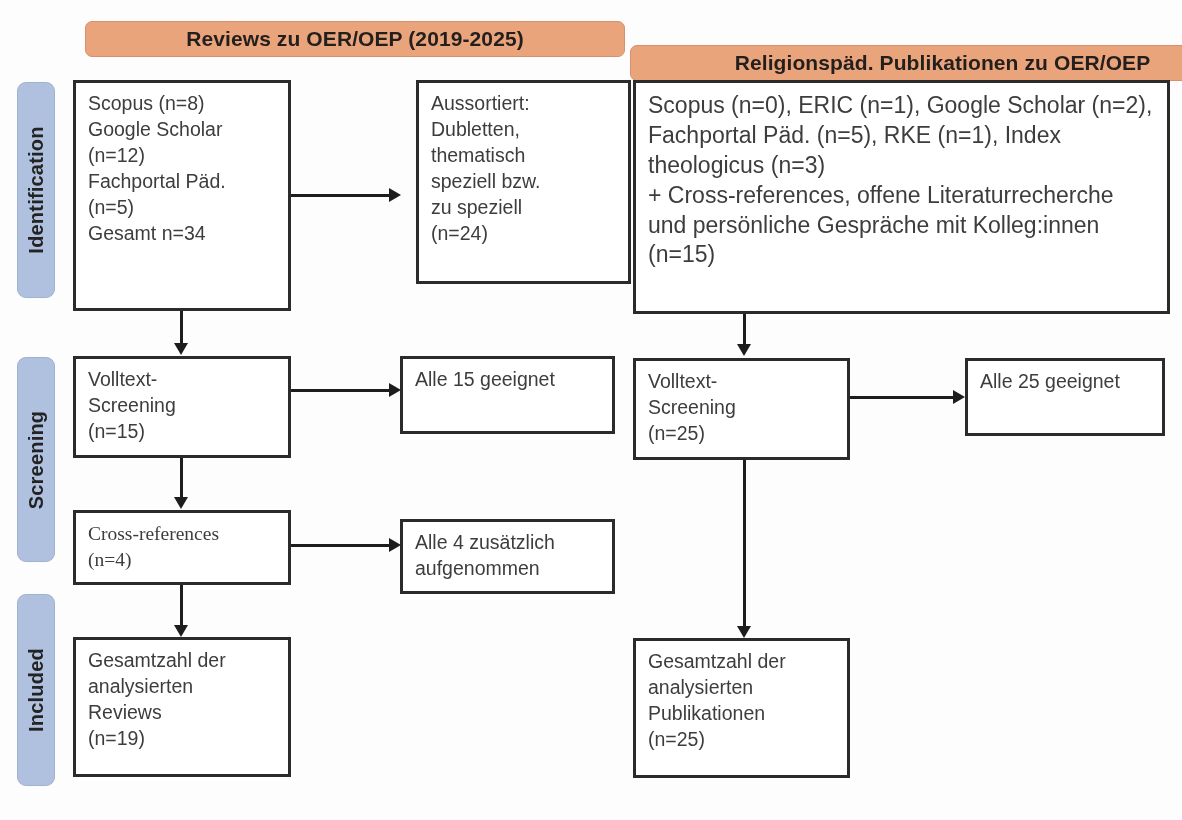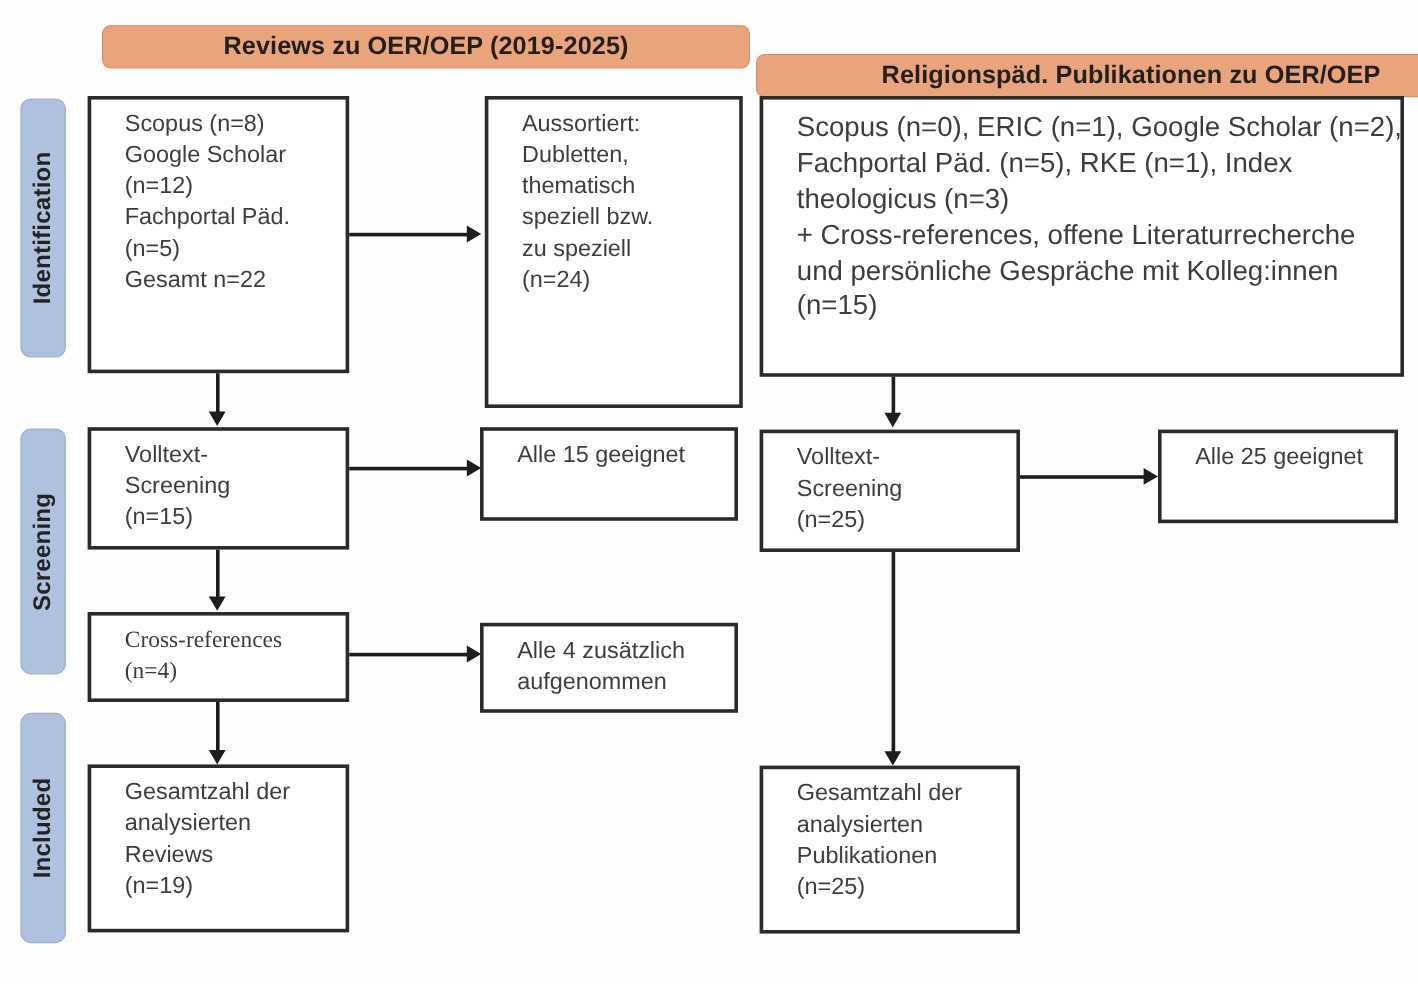--- a/index.html
+++ b/index.html
@@ -57,21 +57,21 @@
     color: #232324;
     letter-spacing: 0.2px;
   }
 
   
   .box {
     position: absolute;
     background: #ffffff;
     border: 3px solid #2b2b2b;
     box-sizing: border-box;
-    padding: 8px 10px 6px 28px;
+    padding: 8px 10px 6px 12px;
     font-size: 19.5px;
     line-height: 1.33;
     color: #3d3d3f;
     overflow: hidden;
   }
   .box.tight { line-height: 1.30; }
   .box-line { display: block; white-space: nowrap; }
 
   
   .conn {
@@ -117,24 +117,24 @@
   <div class="stage-pill" style="left:17px; top:594px; height:192px;">
     <span class="stage-pill-label">Included</span>
   </div>
 
   <div class="box" style="left:73px; top:80px; width:218px; height:231px;">
     <span class="box-line">Scopus (n=8)</span>
     <span class="box-line">Google Scholar</span>
     <span class="box-line">(n=12)</span>
     <span class="box-line">Fachportal Päd.</span>
     <span class="box-line">(n=5)</span>
-    <span class="box-line">Gesamt n=22</span>
-  </div>
-
-  <div class="box" style="left:404px; top:80px; width:215px; height:260px;">
+    <span class="box-line">Gesamt n=34</span>
+  </div>
+
+  <div class="box" style="left:416px; top:80px; width:215px; height:204px;">
     <span class="box-line">Aussortiert:</span>
     <span class="box-line">Dubletten,</span>
     <span class="box-line">thematisch</span>
     <span class="box-line">speziell bzw.</span>
     <span class="box-line">zu speziell</span>
     <span class="box-line">(n=24)</span>
   </div>
 
   <div class="conn conn-h" style="left:291px; top:194px; width:100px;"></div>
   <div class="arrow-right" style="left:389px; top:188px;"></div>

